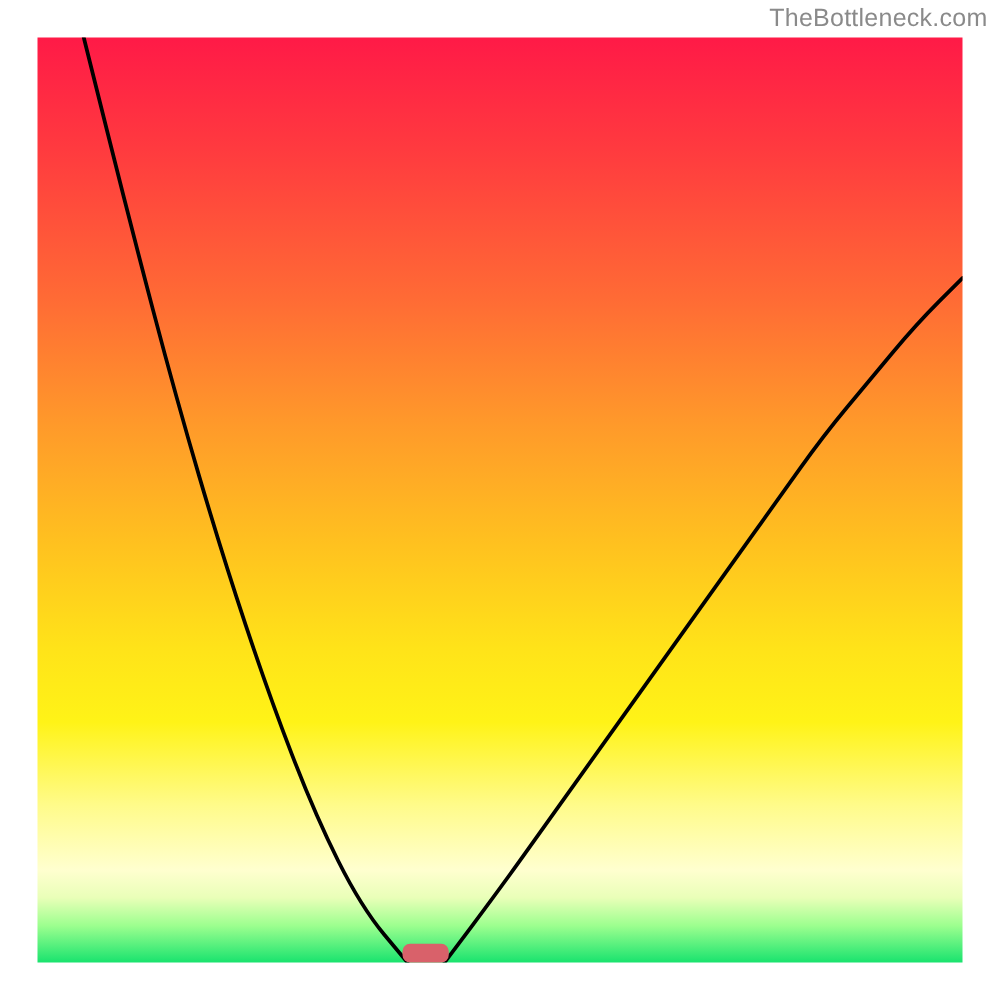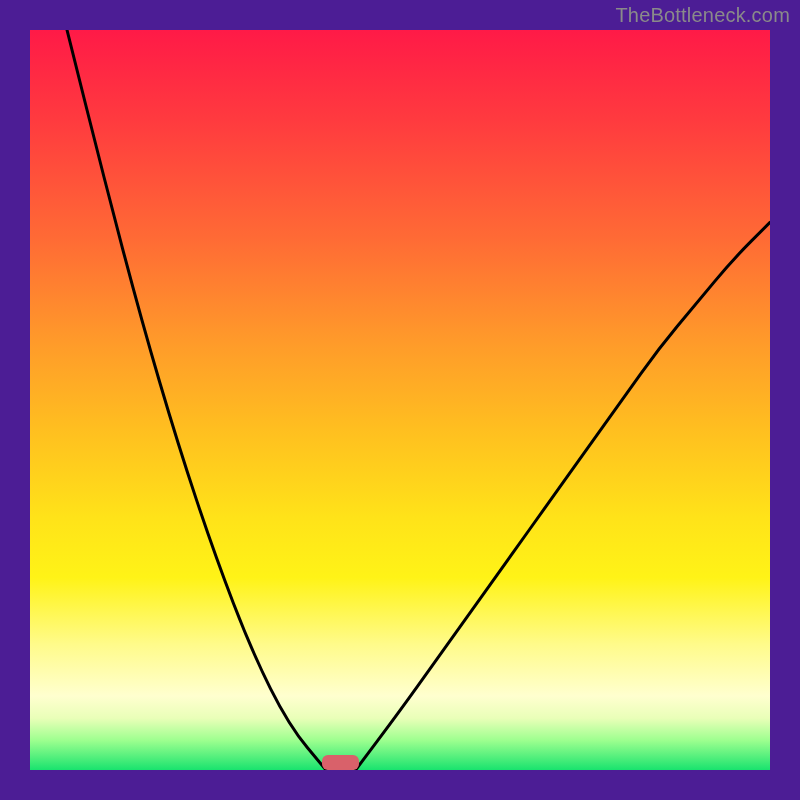--- a/index.html
+++ b/index.html
@@ -10,21 +10,21 @@
     background: #000;
     overflow: hidden;
     font-family: Arial, Helvetica, sans-serif;
   }
   .frame {
     position: absolute;
     left: 0;
     top: 0;
     width: 800px;
     height: 800px;
-    background: #4c1d95;
+    background: #ffffff;
   }
   .plot {
     position: absolute;
     left: 30px;
     top: 30px;
     width: 740px;
     height: 740px;
     
     background: linear-gradient(
       to bottom,

